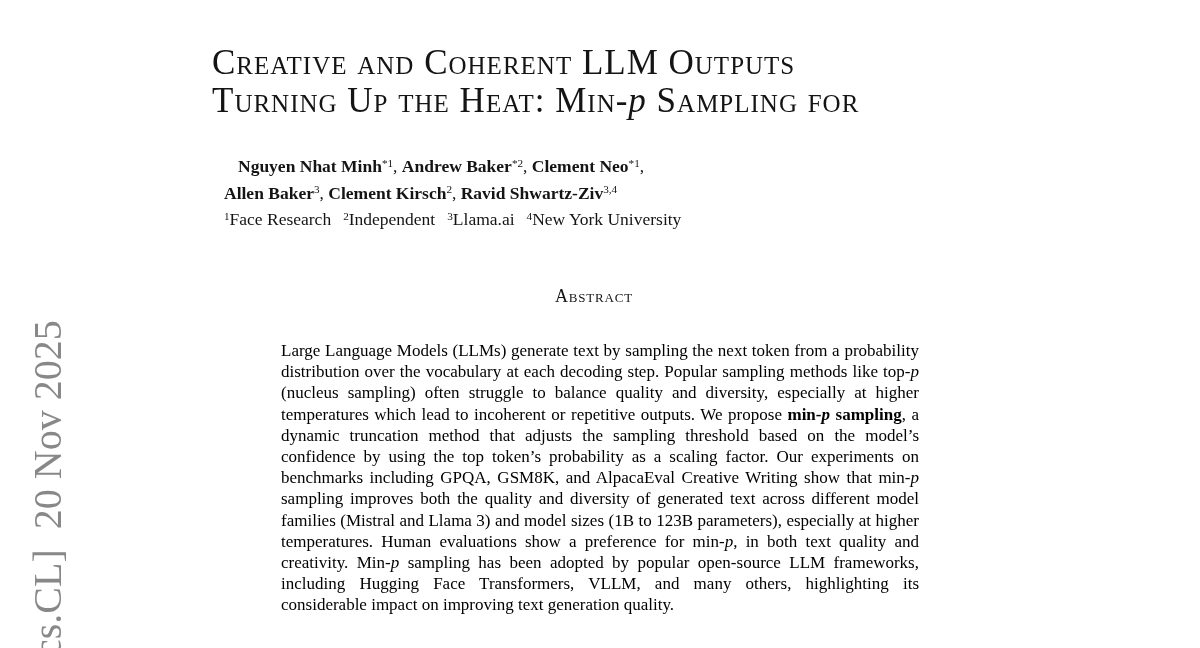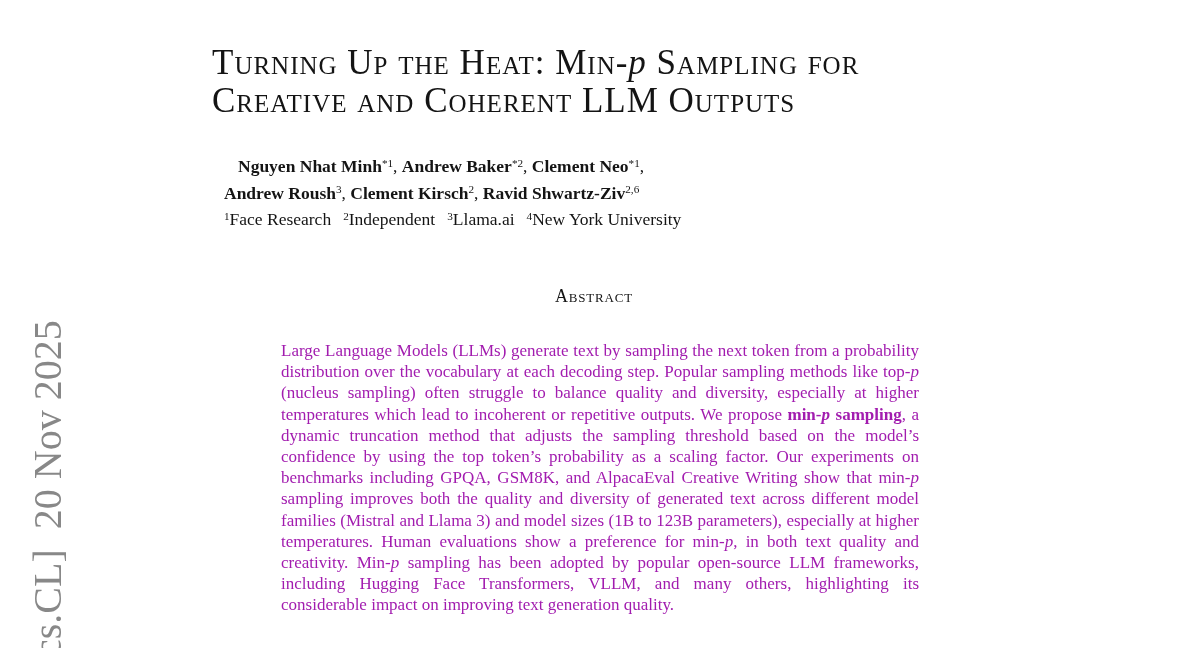--- a/index.html
+++ b/index.html
@@ -86,38 +86,38 @@
   }
   .abstract-body {
     position: absolute;
     left: 281px;
     top: 340px;
     width: 638px;
     margin: 0;
     text-align: justify;
     font-size: 17px;
     line-height: 21.2px;
-    color: #a21caf;
+    color: #000000;
   }
 </style>
 </head>
 <body>
 
 <div class="page">
 
   <div class="watermark">cs.CL]  20 Nov 2025</div>
 
   <h1 class="title">
+    <span class="title-line sc">Creative and Coherent LLM Outputs</span>
     <span class="title-line"><span class="sc">Turning Up the Heat: Min-</span><span class="mathp">p</span><span class="sc"> Sampling for</span></span>
-    <span class="title-line sc">Creative and Coherent LLM Outputs</span>
   </h1>
 
   <div class="authors">
     <div class="author-line indent1"><span class="b">Nguyen Nhat Minh</span><span class="sup">*1</span><span>, </span><span class="b">Andrew Baker</span><span class="sup">*2</span><span>, </span><span class="b">Clement Neo</span><span class="sup">*1</span><span>,</span></div>
-    <div class="author-line"><span class="b">Andrew Roush</span><span class="sup">3</span><span>, </span><span class="b">Clement Kirsch</span><span class="sup">2</span><span>, </span><span class="b">Ravid Shwartz-Ziv</span><span class="sup">2,6</span></div>
+    <div class="author-line"><span class="b">Allen Baker</span><span class="sup">3</span><span>, </span><span class="b">Clement Kirsch</span><span class="sup">2</span><span>, </span><span class="b">Ravid Shwartz-Ziv</span><span class="sup">3,4</span></div>
     <div class="author-line"><span class="aff"><span class="sup">1</span><span>Face Research</span></span><span class="aff"><span class="sup">2</span><span>Independent</span></span><span class="aff"><span class="sup">3</span><span>Llama.ai</span></span><span class="aff"><span class="sup">4</span><span>New York University</span></span></div>
   </div>
 
   <h2 class="abstract-heading">Abstract</h2>
 
   <p class="abstract-body"><span>Large Language Models (LLMs) generate text by sampling the next token from a probability distribution over the vocabulary at each decoding step. Popular sampling methods like top-</span><span class="i">p</span><span> (nucleus sampling) often struggle to balance quality and diversity, especially at higher temperatures which lead to incoherent or repetitive outputs. We propose </span><span class="b">min-</span><span class="bi">p</span><span class="b"> sampling</span><span>, a dynamic truncation method that adjusts the sampling threshold based on the model’s confidence by using the top token’s probability as a scaling factor. Our experiments on benchmarks including GPQA, GSM8K, and AlpacaEval Creative Writing show that min-</span><span class="i">p</span><span> sampling improves both the quality and diversity of generated text across different model families (Mistral and Llama 3) and model sizes (1B to 123B parameters), especially at higher temperatures. Human evaluations show a preference for min-</span><span class="i">p</span><span>, in both text quality and creativity. Min-</span><span class="i">p</span><span> sampling has been adopted by popular open-source LLM frameworks, including Hugging Face Transformers, VLLM, and many others, highlighting its considerable impact on improving text generation quality.</span></p>
 
 </div>
 
 </body></html>

